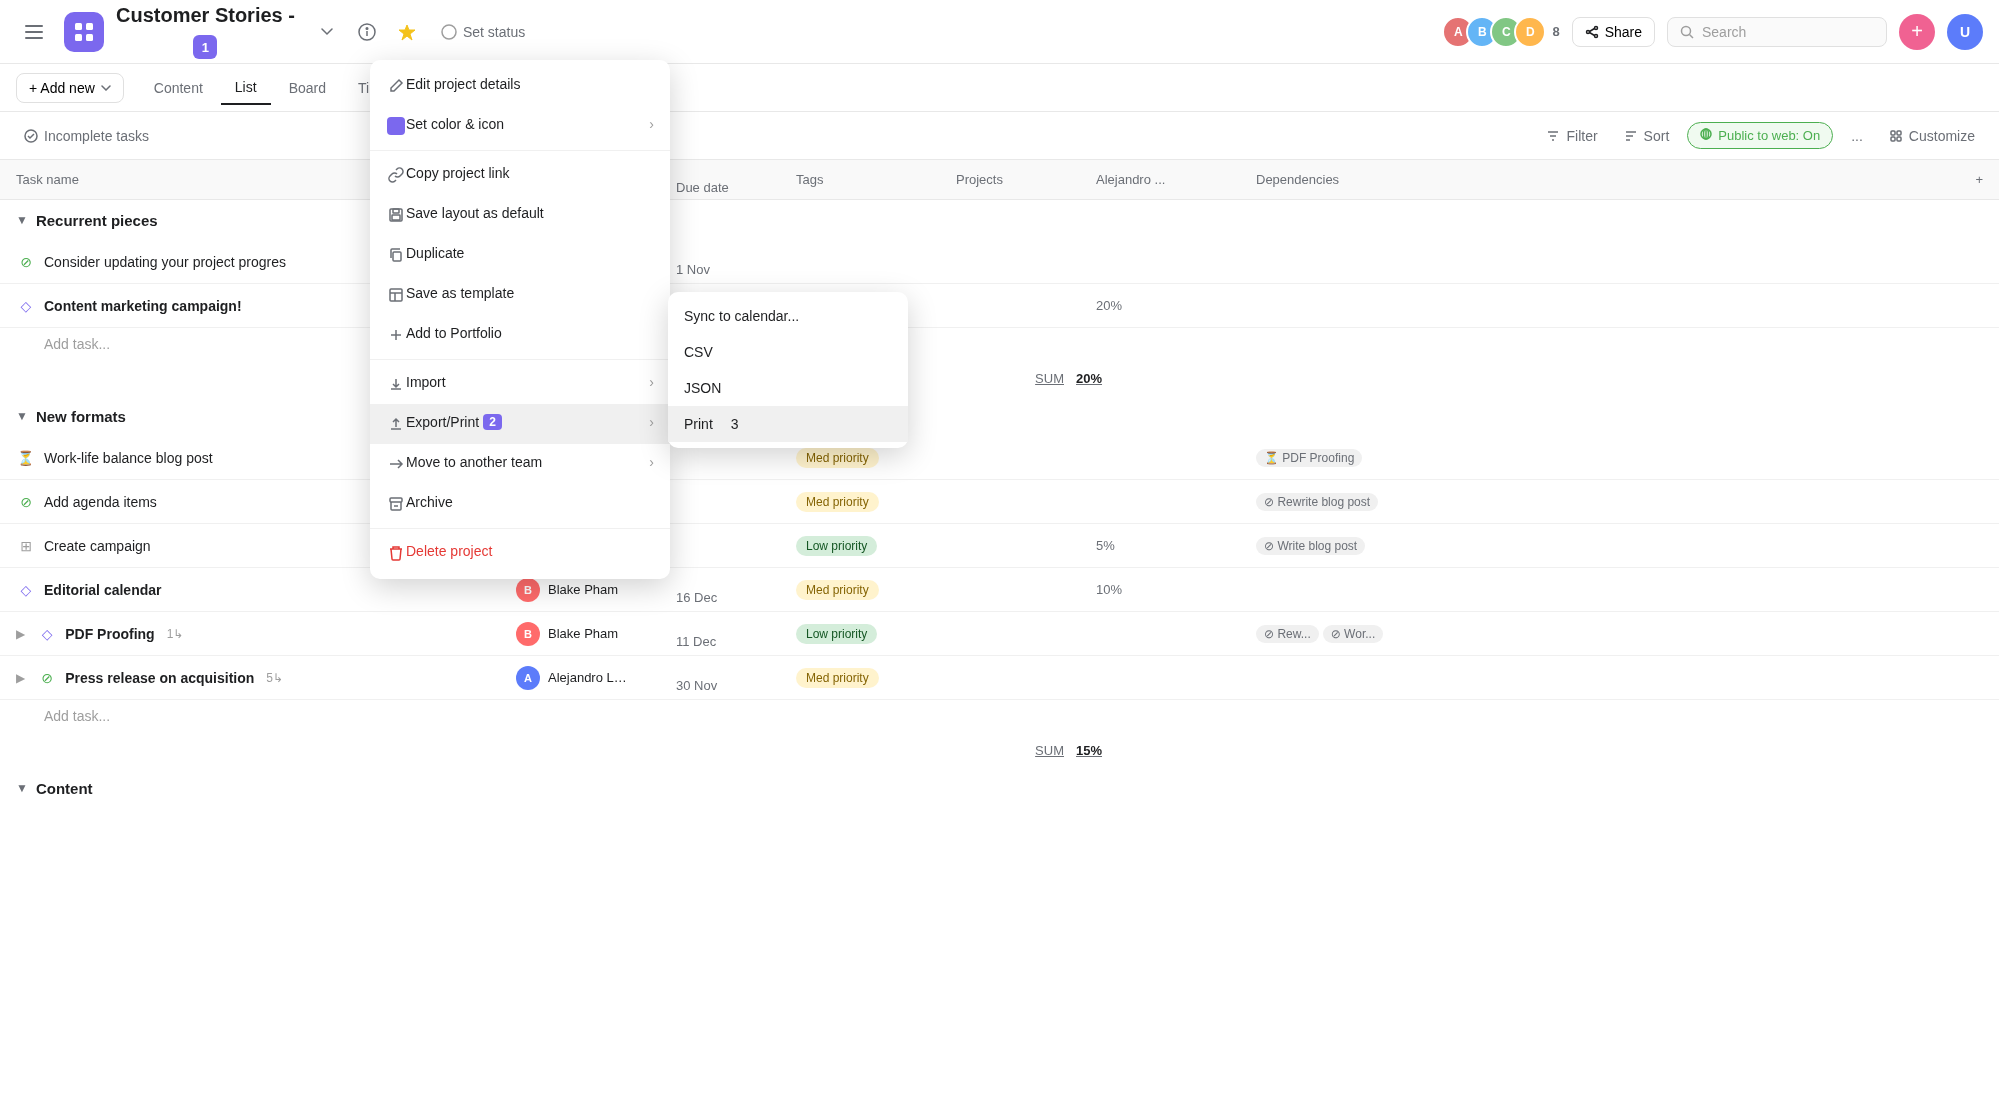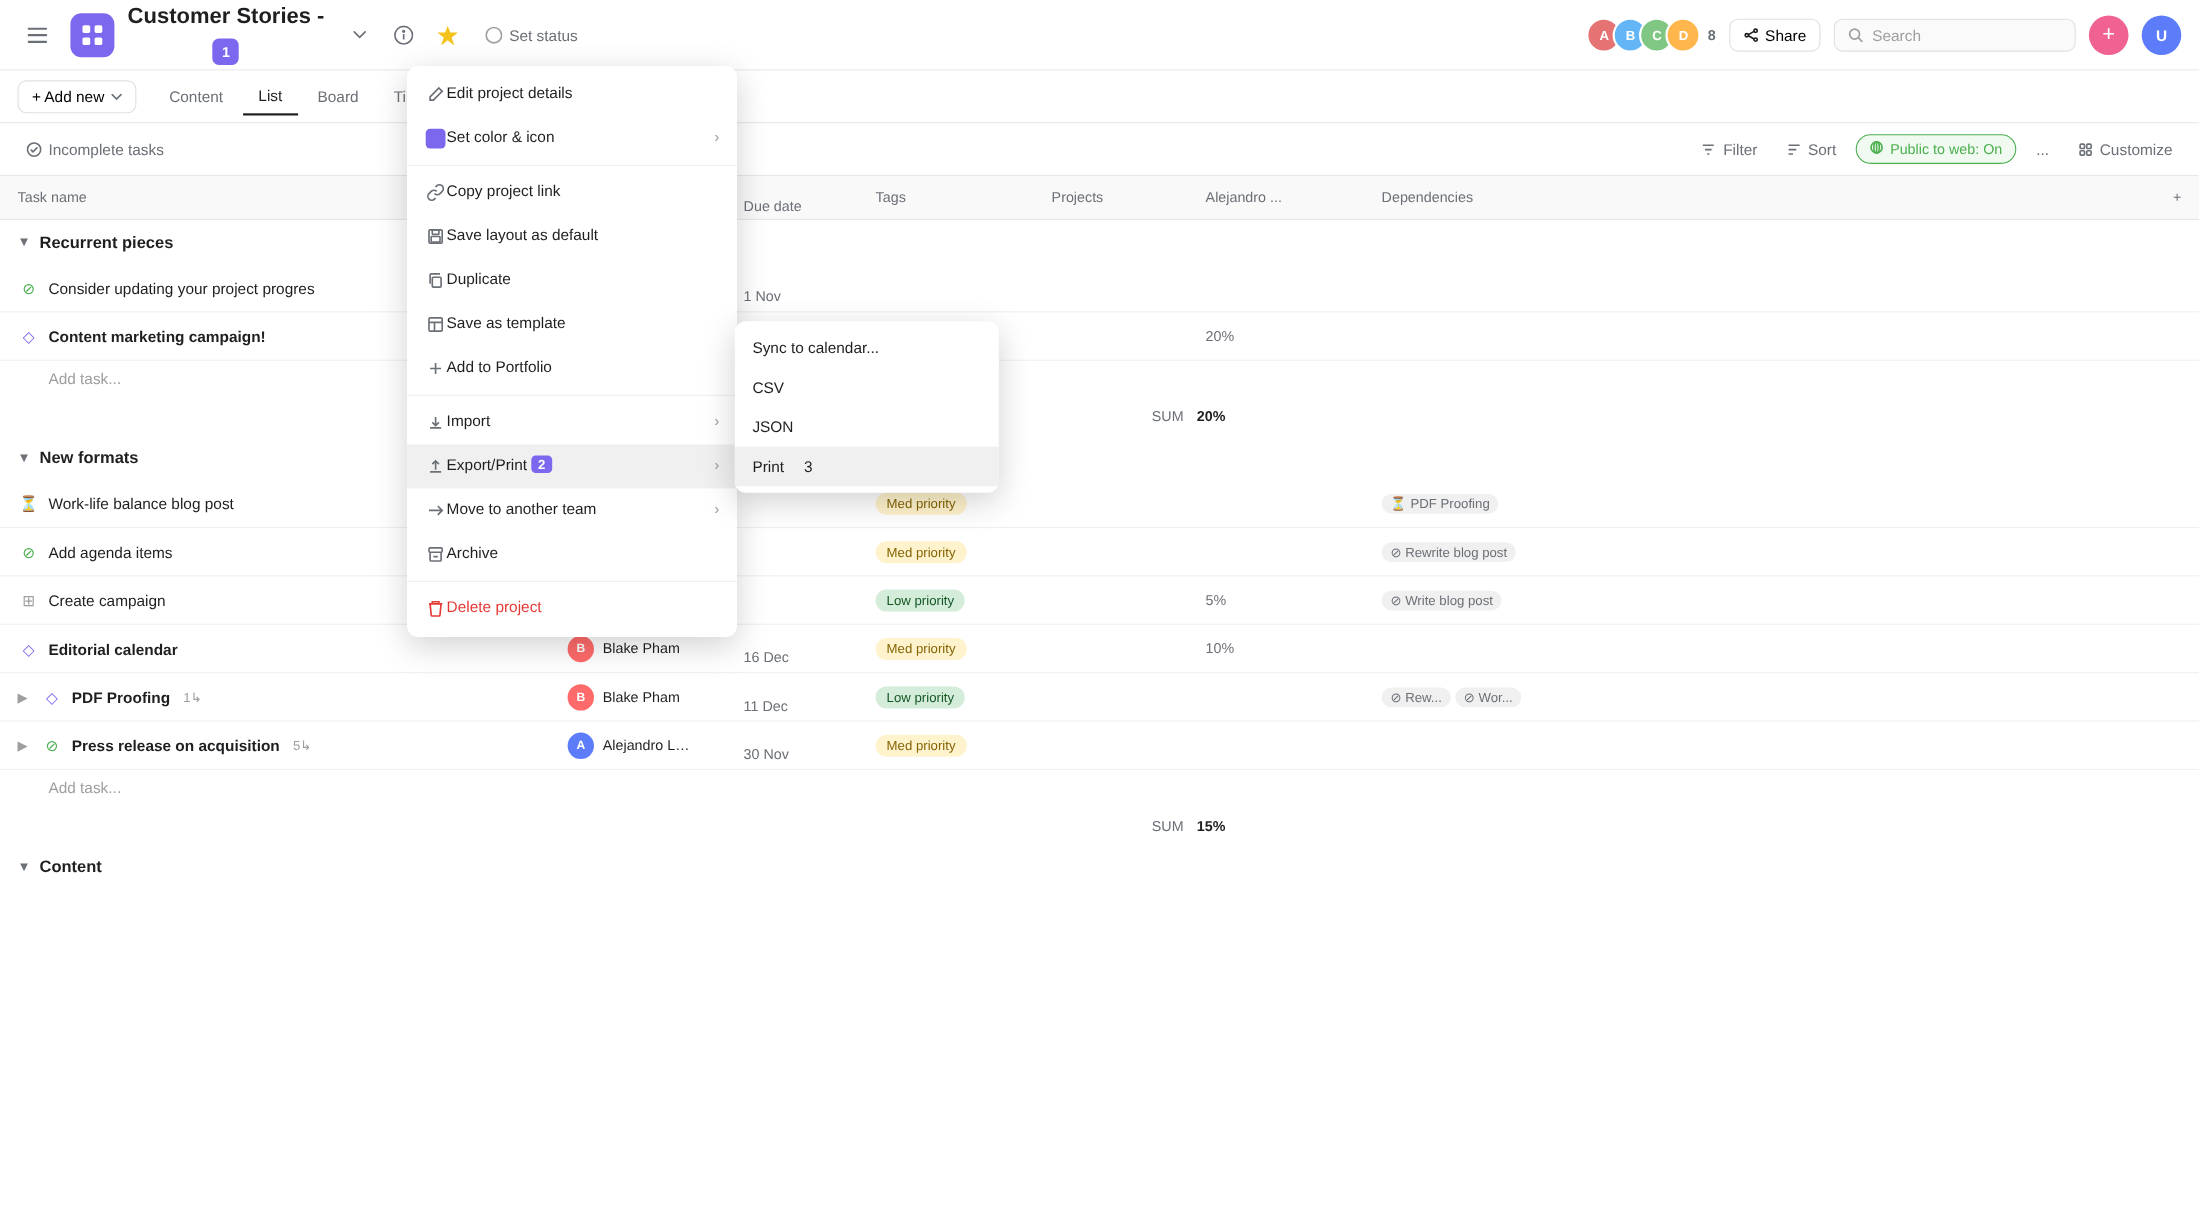--- a/index.html
+++ b/index.html
@@ -62,21 +62,21 @@
     .task-icon.diamond { color: #7b68ee; }
     .task-icon.hourglass { color: #9e9e9e; }
     .task-icon.grid { color: #9e9e9e; }
     .task-assignee { flex: 0 0 160px; display: flex; align-items: center; gap: 8px; font-size: 13px; }
     .task-due { flex: 0 0 120px; font-size: 13px; color: #6b6f76; }
     .task-tags { flex: 0 0 160px; }
     .task-projects { flex: 0 0 140px; }
     .task-completion { flex: 0 0 160px; font-size: 13px; color: #6b6f76; }
     .task-deps { flex: 0 0 200px; display: flex; align-items: center; gap: 4px; }
     .add-task { color: #9e9e9e; font-size: 14px; padding: 8px 16px 8px 44px; cursor: pointer; }
-    .sum-row { display: flex; align-items: center; height: 36px; padding: 0 28px; font-size: 13px; color: #6b6f76; }
+    .sum-row { display: flex; align-items: center; height: 36px; padding: 0 16px; font-size: 13px; color: #6b6f76; text-decoration: underline; }
     .sum-label { flex: 0 0 1060px; text-align: right; padding-right: 12px; }
     .sum-val { flex: 0 0 160px; font-weight: 600; color: #1e1f21; }
 
     
     .tag { display: inline-flex; align-items: center; padding: 3px 10px; border-radius: 12px; font-size: 12px; font-weight: 500; }
     .tag-med { background: #fff3cd; color: #856404; }
     .tag-low { background: #d4edda; color: #155724; }
 
     
     .dep-badge { display: inline-flex; align-items: center; gap: 4px; background: #f0f0f0; border-radius: 12px; padding: 2px 8px; font-size: 12px; color: #6b6f76; }

